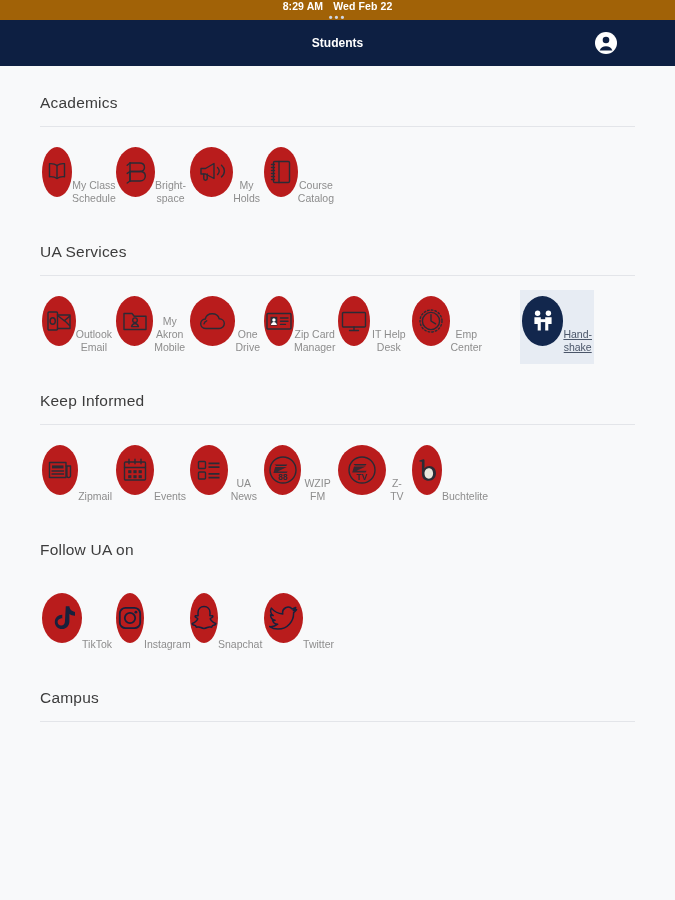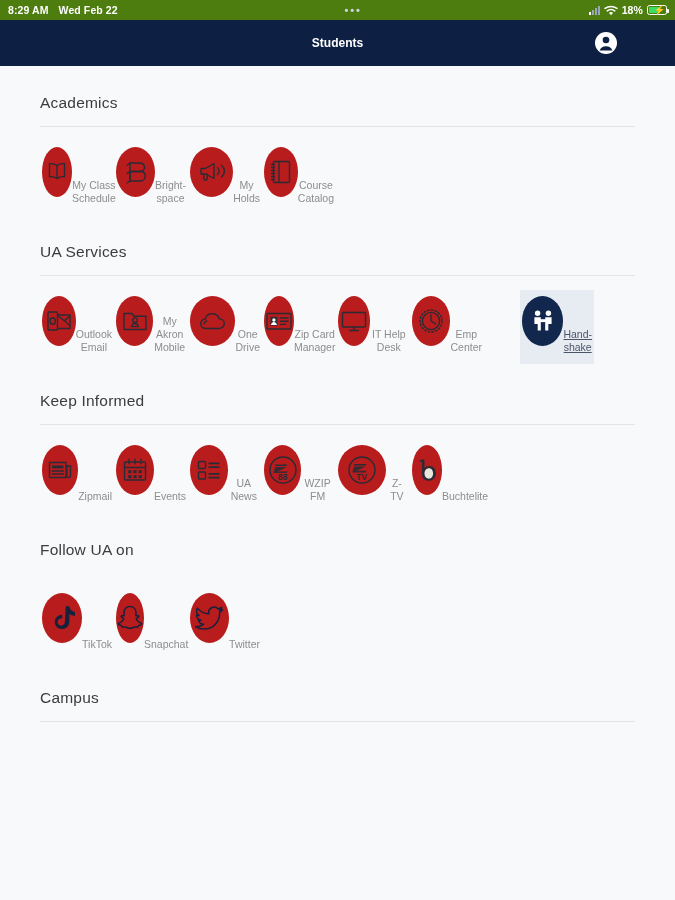--- a/index.html
+++ b/index.html
@@ -6,28 +6,29 @@
   html, body {
     width: 675px; height: 900px;
     background: #f8f9fa;
     font-family: "Liberation Sans", sans-serif;
     overflow: hidden;
   }
 
   
   .statusbar {
     height: 20px;
-    background: #4d7c0f;
+    background: #a16207;
     display: flex;
     align-items: center;
     padding: 0 8px;
     color: #ffffff;
     font-size: 10.5px;
     font-weight: bold;
     letter-spacing: 0.1px;
+    flex-direction: column;
   }
   .sb-left { display: flex; align-items: center; gap: 10px; white-space: nowrap; }
   .sb-center { flex: 1; display: flex; justify-content: center; align-items: center; }
   .sb-dots { letter-spacing: 2px; font-size: 11px; color: #cfd6e4; line-height: 1; }
   .sb-right { display: flex; align-items: center; gap: 4px; white-space: nowrap; }
   .sig { display: inline-flex; align-items: flex-end; gap: 1px; height: 9px; }
   .sig i { display: block; width: 2px; background: #9aa6bd; }
   .sig i:nth-child(1){ height:3px; background:#ffffff; }
   .sig i:nth-child(2){ height:5px; }
   .sig i:nth-child(3){ height:7px; }
@@ -368,20 +369,30 @@
           <div class="tile">
             <div class="tile-icon">
               <svg width="28" height="30" viewBox="0 0 28 30">
                 <path d="M17.8 3.2h3.6c.2 2 1.1 3.6 2.6 4.6 1 .7 2.1 1 3 1.1v3.8c-2 .1-3.9-.5-5.6-1.6v7.3c0 4.3-3.3 7.6-7.4 7.6-4 0-7.2-3.1-7.2-7.1 0-4.1 3.3-7.3 7.5-7.2v3.8c-.5-.1-1-.2-1.5-.1-1.9.2-3.3 1.8-3.2 3.7a3.6 3.6 0 0 0 3.7 3.4c2 0 3.6-1.6 3.6-3.7z" fill="#18213c"></path>
               </svg>
             </div>
             <div class="tile-label">TikTok</div>
           </div>
           <div class="tile">
             <div class="tile-icon">
+              <svg width="28" height="28" viewBox="0 0 28 28">
+                <rect x="3.8" y="3.8" width="20.4" height="20.4" rx="5.8" fill="none" stroke="#18213c" stroke-width="1.8"></rect>
+                <circle cx="14" cy="14" r="5.2" fill="none" stroke="#18213c" stroke-width="1.8"></circle>
+                <circle cx="19.9" cy="8.2" r="1.4" fill="#18213c"></circle>
+              </svg>
+            </div>
+            <div class="tile-label">Instagram</div>
+          </div>
+          <div class="tile">
+            <div class="tile-icon">
               <svg width="28" height="30" viewBox="0 0 28 30">
                 <path d="M14 3.4c3.6 0 6 2.7 6 6.3 0 1.2-.1 2.4-.1 3 .4.2 1 .2 1.5 0 .7-.2 1.4.1 1.5.7.1.7-.5 1-1.4 1.4-.8.3-1.4.5-1.3 1 .3 1.2 3 4 5 4.4.5.1.7.4.6.8-.2.8-2 1.3-3.1 1.5-.3 0-.4.3-.5.7-.1.5-.2 1-.7 1-.6 0-1.4-.3-2.4-.3-1.6 0-2.4 1.5-5.1 1.5s-3.5-1.5-5.1-1.5c-1 0-1.8.3-2.4.3-.5 0-.6-.5-.7-1-.1-.4-.2-.7-.5-.7-1.1-.2-2.9-.7-3.1-1.5-.1-.4.1-.7.6-.8 2-.4 4.7-3.2 5-4.4.1-.5-.5-.7-1.3-1-.9-.4-1.5-.7-1.4-1.4.1-.6.8-.9 1.5-.7.5.2 1.1.2 1.5 0 0-.6-.1-1.8-.1-3 0-3.6 2.4-6.3 6-6.3z" fill="none" stroke="#18213c" stroke-width="1.5" stroke-linejoin="round"></path>
               </svg>
             </div>
             <div class="tile-label">Snapchat</div>
           </div>
           <div class="tile">
             <div class="tile-icon">
               <svg width="30" height="26" viewBox="0 0 30 26">
                 <path d="M27.5 4.6c-1 .5-2.1.8-3.2 1a5.5 5.5 0 0 0 2.4-3.1c-1 .6-2.2 1.1-3.5 1.4a5.5 5.5 0 0 0-9.4 5A15.7 15.7 0 0 1 2.4 3.1a5.5 5.5 0 0 0 1.7 7.4c-.9 0-1.8-.3-2.5-.7v.1c0 2.7 1.9 4.9 4.4 5.4-.8.2-1.6.2-2.4.1a5.5 5.5 0 0 0 5.1 3.8A11 11 0 0 1 .6 21.6 15.6 15.6 0 0 0 9 24c10.1 0 15.6-8.4 15.6-15.6v-.7c1.1-.8 2-1.8 2.9-2.9z" fill="none" stroke="#18213c" stroke-width="1.5" stroke-linejoin="round"></path>

